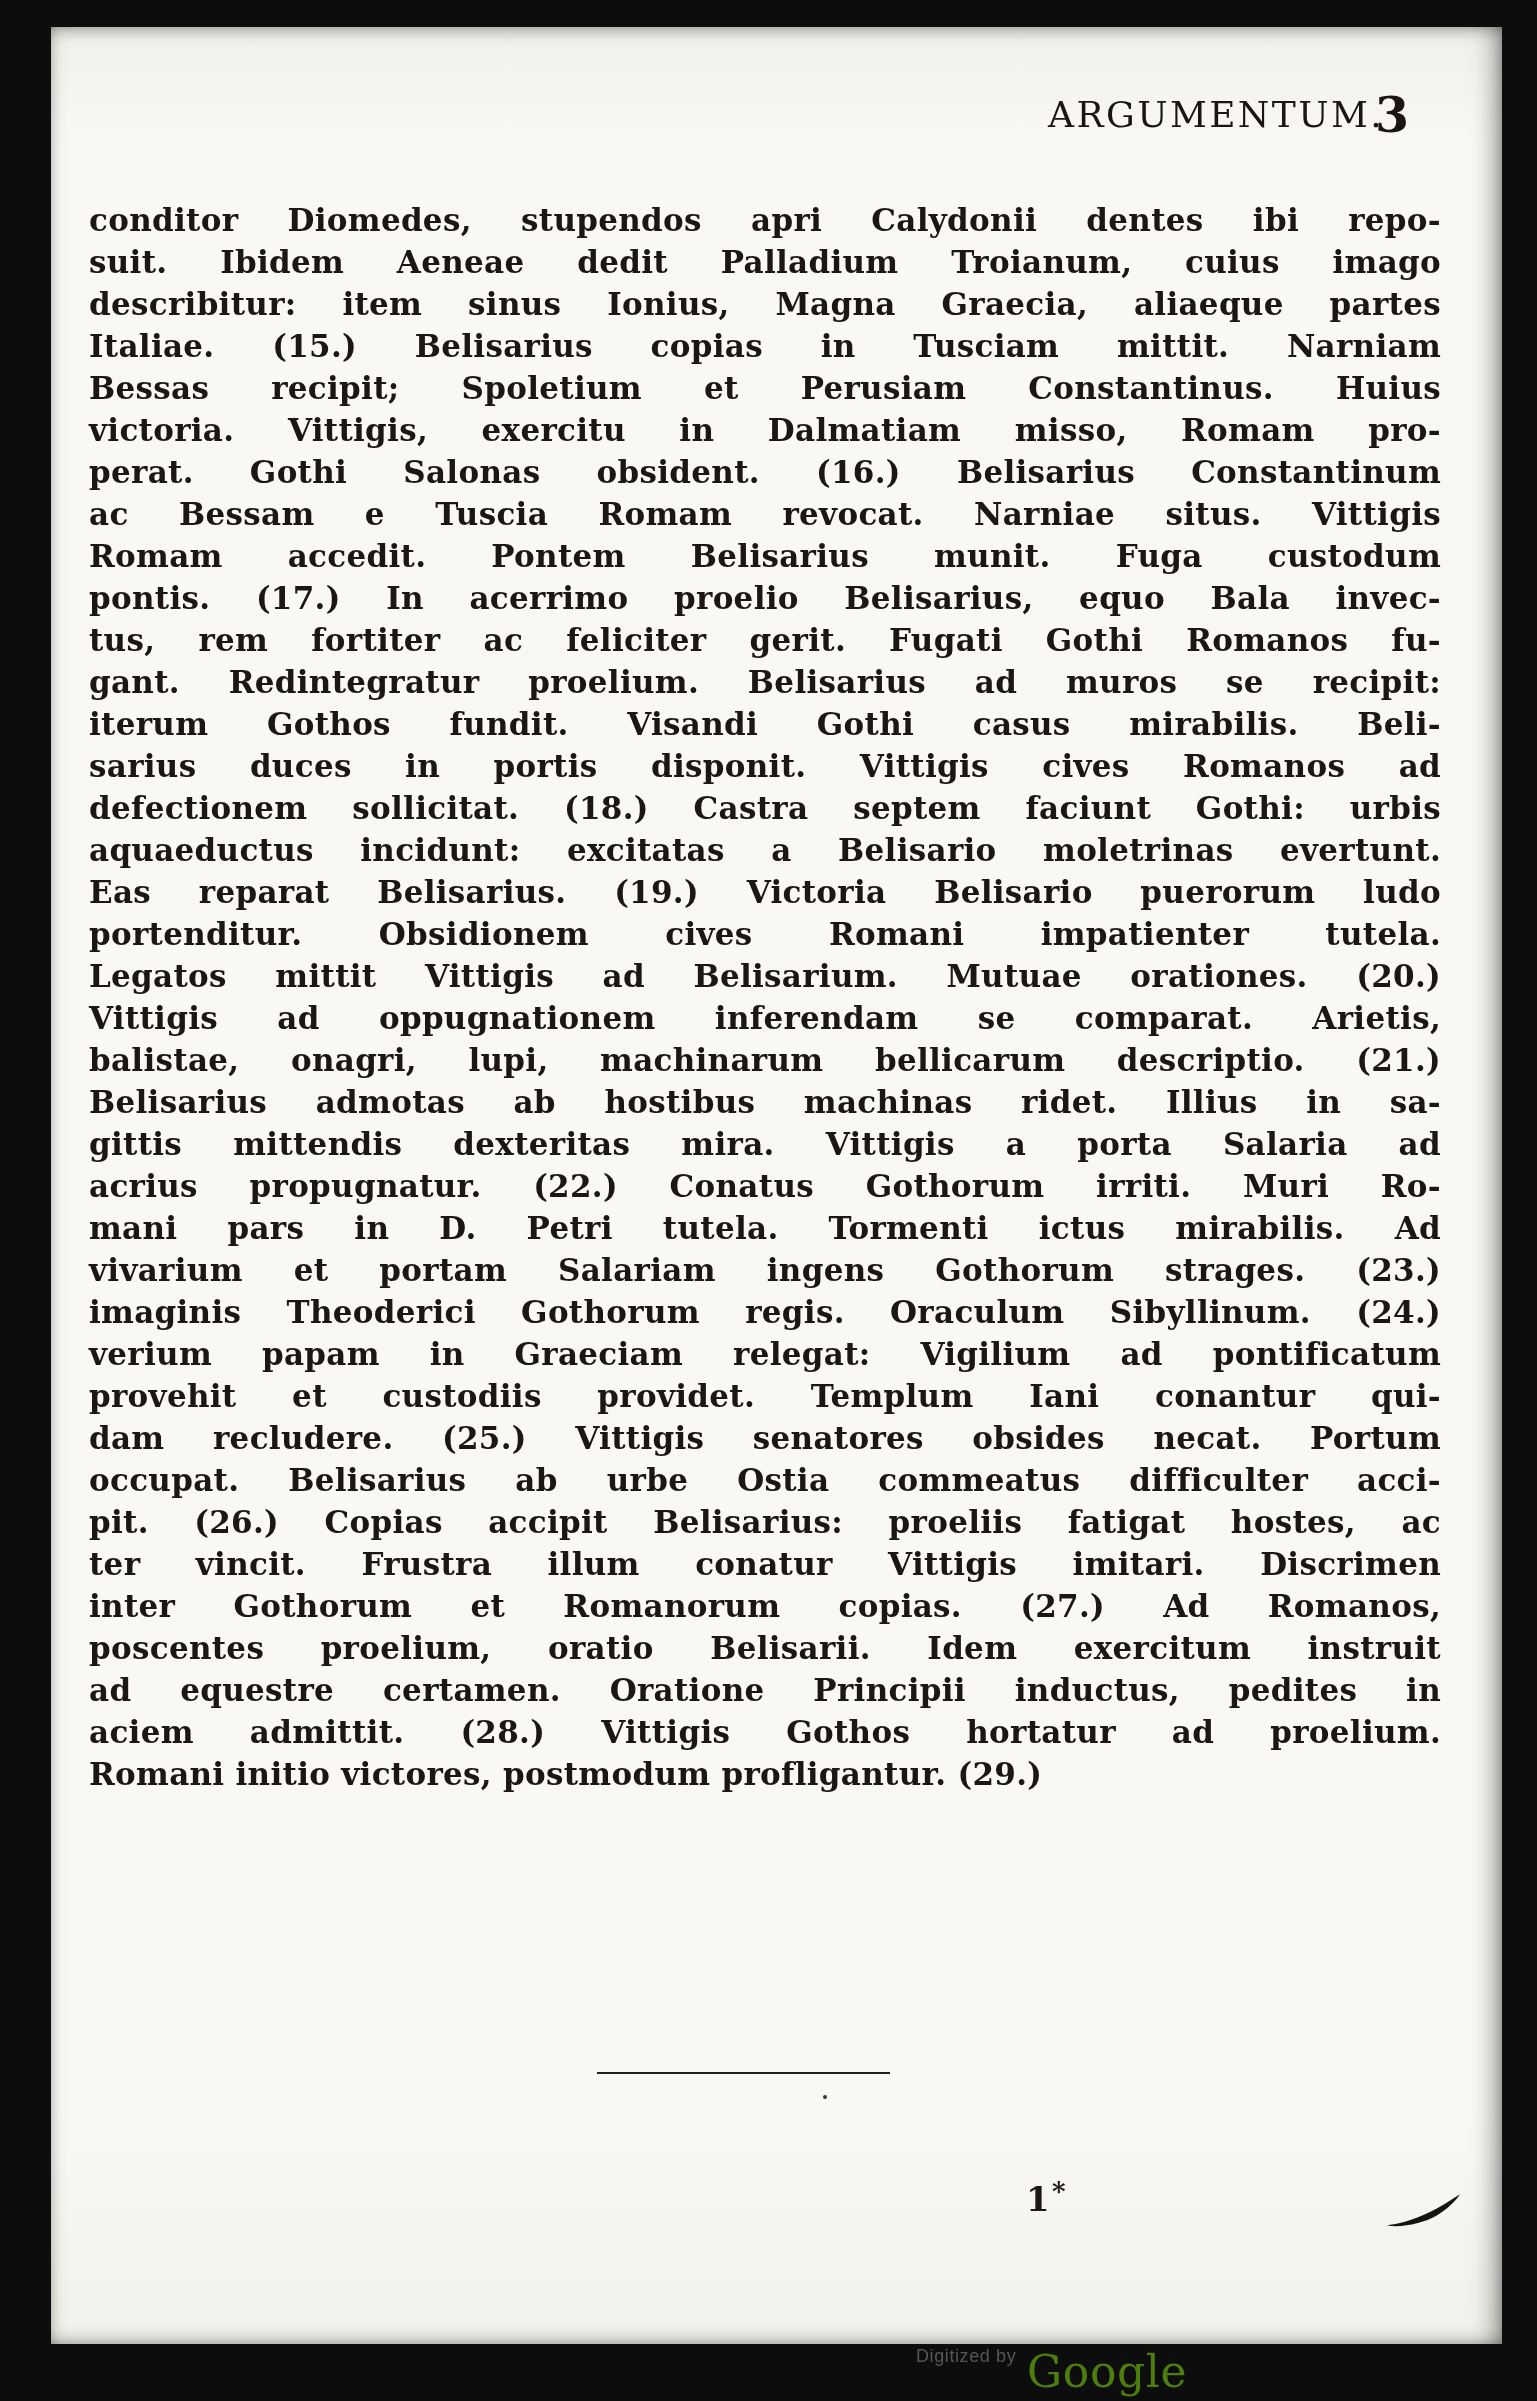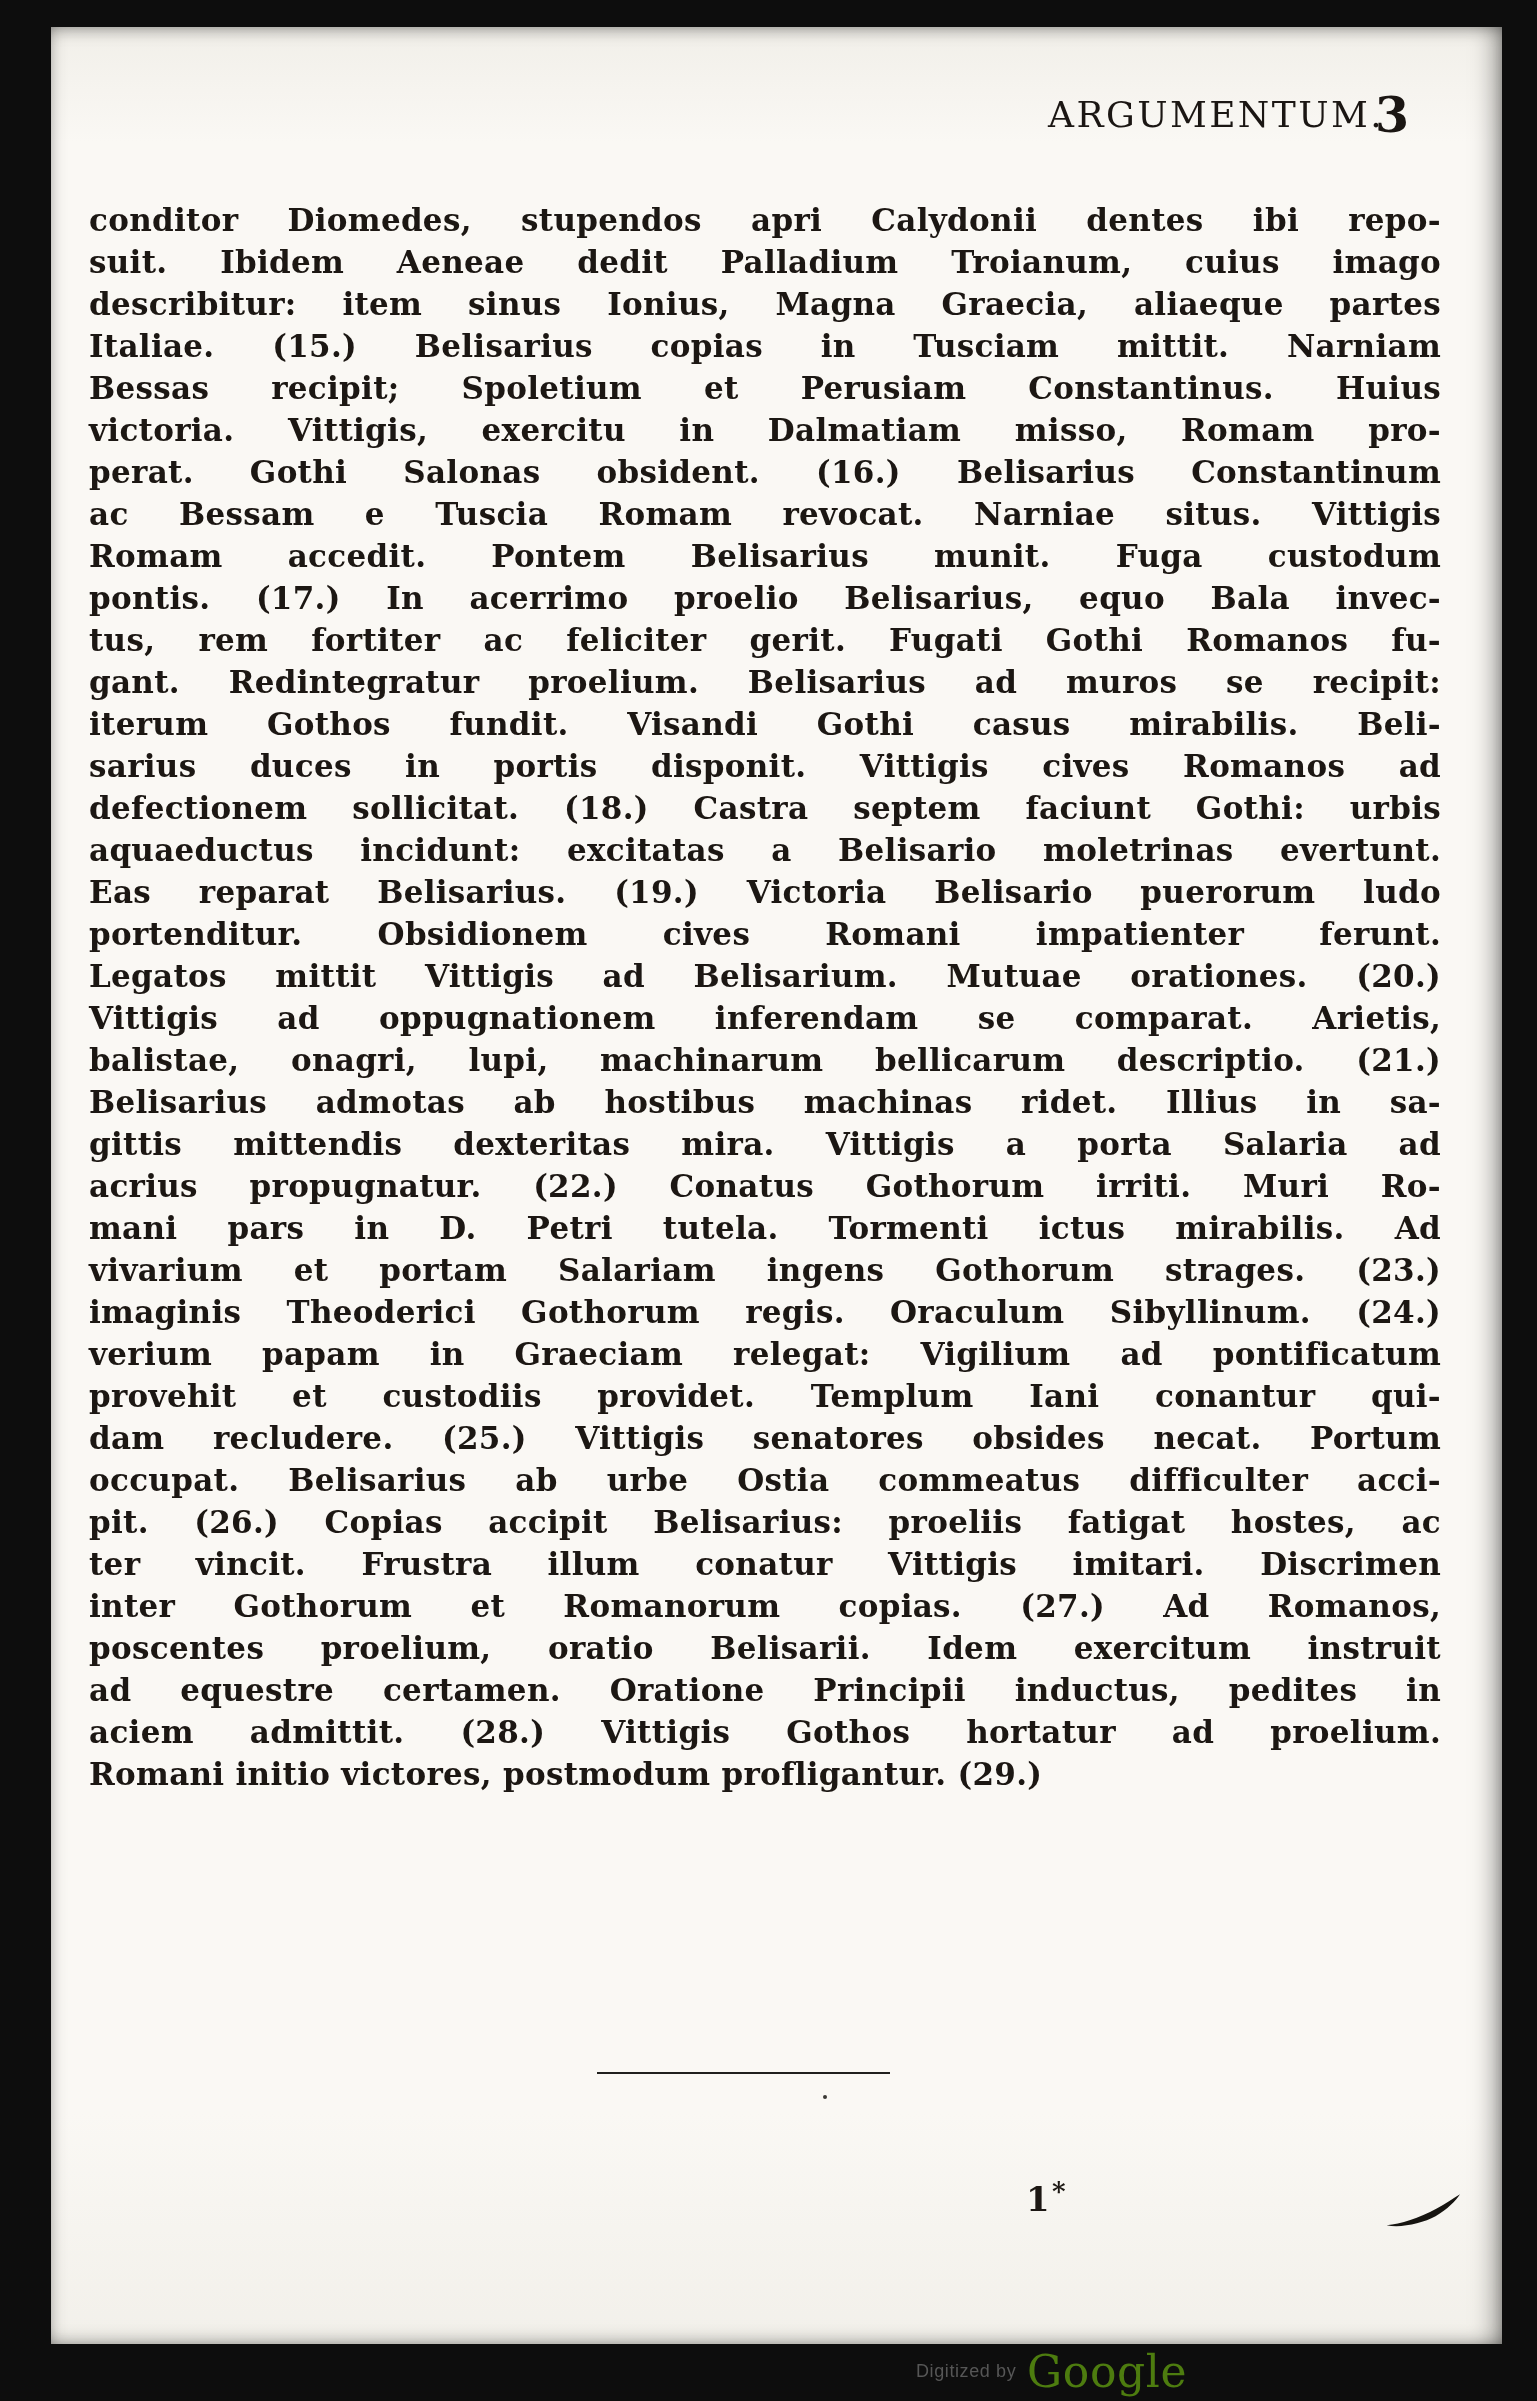--- a/index.html
+++ b/index.html
@@ -84,21 +84,21 @@
   }
   .flourish {
     position: absolute;
     left: 1333px; top: 2166px;
     width: 78px; height: 37px;
   }
   .watermark {
     position: absolute;
     left: 916px; top: 2346px;
     display: flex;
-    align-items: center;
+    align-items: flex-start;
     gap: 10.8px;
   }
   .wm-prefix {
     font-family: "Liberation Sans", "DejaVu Sans", sans-serif;
     font-size: 18px;
     color: #565656;
     letter-spacing: 0.6px;
   }
   .wm-logo {
     font-family: "DejaVu Serif", serif;
@@ -128,21 +128,21 @@
       <div class="text-line">ac Bessam e Tuscia Romam revocat. Narniae situs. Vittigis</div>
       <div class="text-line">Romam accedit. Pontem Belisarius munit. Fuga custodum</div>
       <div class="text-line">pontis. (17.) In acerrimo proelio Belisarius, equo Bala invec-</div>
       <div class="text-line">tus, rem fortiter ac feliciter gerit. Fugati Gothi Romanos fu-</div>
       <div class="text-line">gant. Redintegratur proelium. Belisarius ad muros se recipit:</div>
       <div class="text-line">iterum Gothos fundit. Visandi Gothi casus mirabilis. Beli-</div>
       <div class="text-line">sarius duces in portis disponit. Vittigis cives Romanos ad</div>
       <div class="text-line">defectionem sollicitat. (18.) Castra septem faciunt Gothi: urbis</div>
       <div class="text-line">aquaeductus incidunt: excitatas a Belisario moletrinas evertunt.</div>
       <div class="text-line">Eas reparat Belisarius. (19.) Victoria Belisario puerorum ludo</div>
-      <div class="text-line">portenditur. Obsidionem cives Romani impatienter ferunt.</div>
+      <div class="text-line">portenditur. Obsidionem cives Romani impatienter tutela.</div>
       <div class="text-line">Legatos mittit Vittigis ad Belisarium. Mutuae orationes. (20.)</div>
       <div class="text-line">Vittigis ad oppugnationem inferendam se comparat. Arietis,</div>
       <div class="text-line">balistae, onagri, lupi, machinarum bellicarum descriptio. (21.)</div>
       <div class="text-line">Belisarius admotas ab hostibus machinas ridet. Illius in sa-</div>
       <div class="text-line">gittis mittendis dexteritas mira. Vittigis a porta Salaria ad</div>
       <div class="text-line">acrius propugnatur. (22.) Conatus Gothorum irriti. Muri Ro-</div>
       <div class="text-line">mani pars in D. Petri tutela. Tormenti ictus mirabilis. Ad</div>
       <div class="text-line">vivarium et portam Salariam ingens Gothorum strages. (23.)</div>
       <div class="text-line">imaginis Theoderici Gothorum regis. Oraculum Sibyllinum. (24.)</div>
       <div class="text-line">verium papam in Graeciam relegat: Vigilium ad pontificatum</div>

